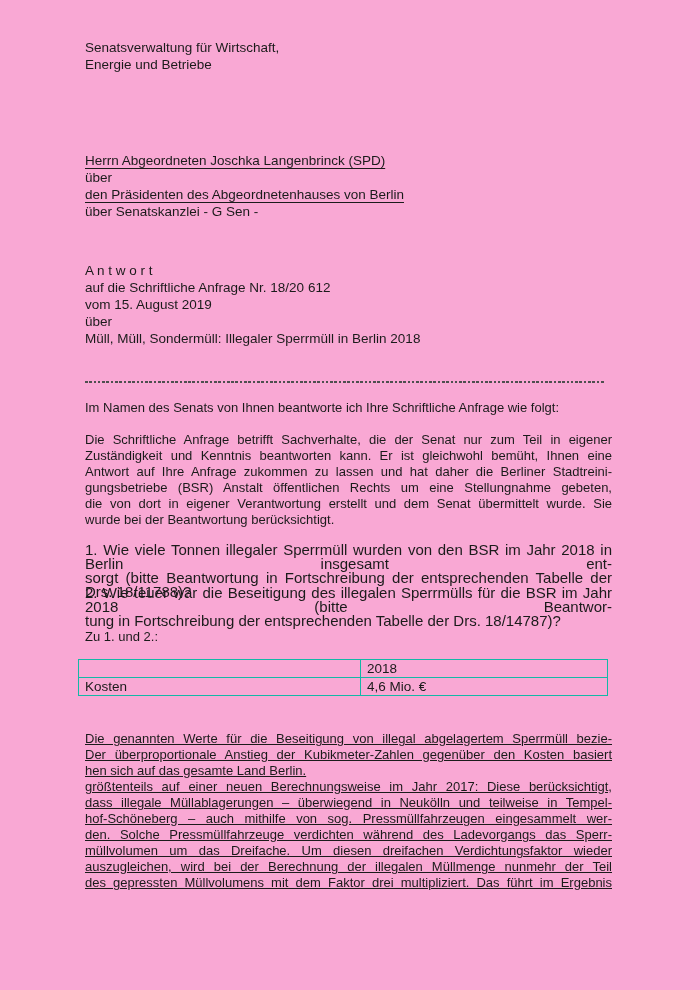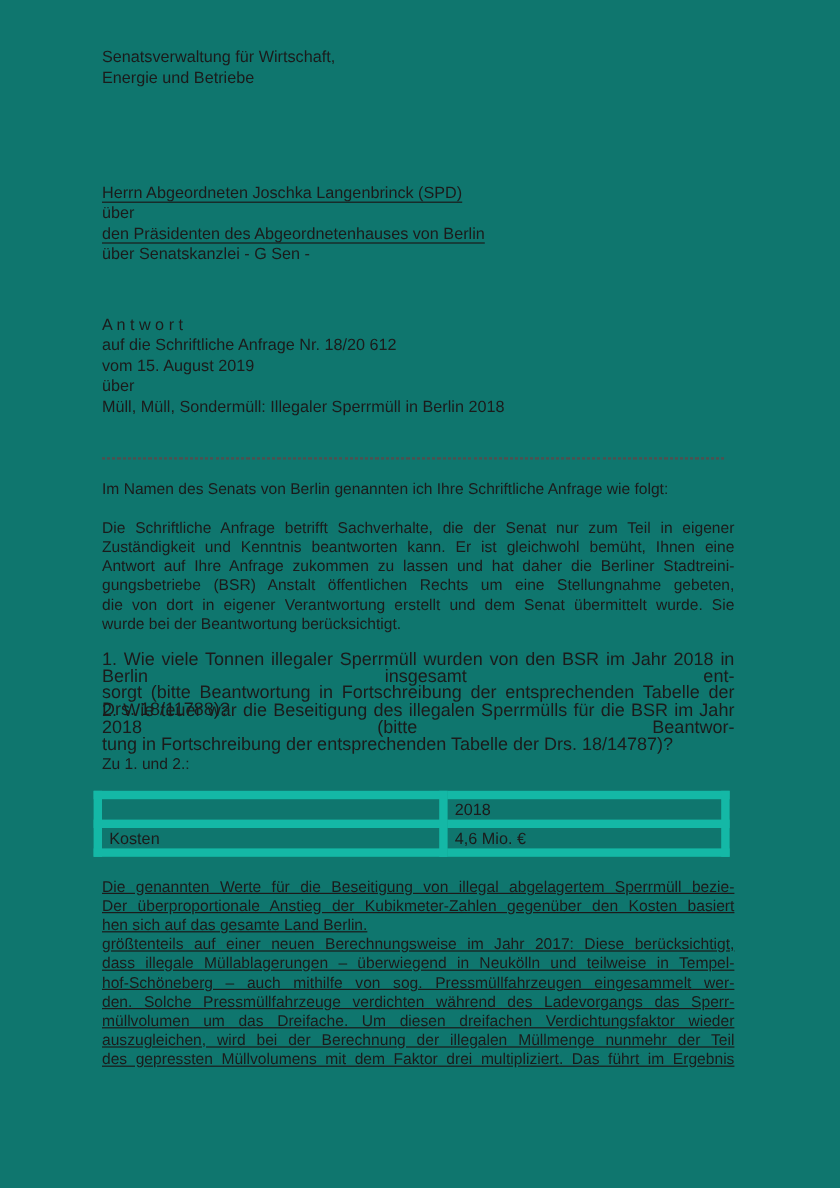--- a/index.html
+++ b/index.html
@@ -1,19 +1,19 @@
 <!DOCTYPE html>
 <html><head>
 <meta charset="utf-8">
 <style>
   html,body{margin:0;padding:0;background:#ffffff;}
   .page{
     position:relative;
     width:700px;height:990px;
-    background:#0f766e;
+    background:#f9a8d4;
     color:#1b1b1b;
     font-family:"Liberation Sans","DejaVu Sans",sans-serif;
     overflow:hidden;
   }
   .blk{position:absolute;left:85px;width:527px;font-size:13.5px;line-height:17px;}
   .body-text{font-size:13px;line-height:16px;}
   .small{font-size:15px;line-height:14px;}
   .ln{white-space:pre;}
   .just .ln{white-space:normal;text-align:justify;text-align-last:justify;}
   .just .ln.nj{text-align-last:left;}
@@ -21,21 +21,21 @@
   .dashline{
     position:absolute;left:85px;top:381px;width:520px;height:2px;
     background:repeating-linear-gradient(to right,#4f4f4f 0 2.6px,transparent 2.6px 4.3px);
   }
   table.tbl{
     position:absolute;left:78px;top:659px;width:530px;
     border-collapse:collapse;table-layout:fixed;
     font-size:13.5px;line-height:15px;color:#1b1b1b;
   }
   table.tbl td{
-    border:7px solid #14b8a6;
+    border:1px solid #14b8a6;
     height:17px;
     padding:0 6px;
     vertical-align:middle;
     overflow:hidden;
   }
   td.c1{width:269px;}
 </style>
 </head>
 <body>
 
@@ -56,21 +56,21 @@
   <div class="blk" style="top:262px;">
       <div class="ln">A n t w o r t</div>
       <div class="ln">auf die Schriftliche Anfrage Nr. 18/20 612</div>
       <div class="ln">vom 15. August 2019</div>
       <div class="ln">über</div>
       <div class="ln">Müll, Müll, Sondermüll: Illegaler Sperrmüll in Berlin 2018</div>
     </div>
 
   <div class="dashline"></div>
 
-  <div class="blk body-text" style="top:400px;">Im Namen des Senats von Berlin genannten ich Ihre Schriftliche Anfrage wie folgt:</div>
+  <div class="blk body-text" style="top:400px;">Im Namen des Senats von Ihnen beantworte ich Ihre Schriftliche Anfrage wie folgt:</div>
 
   <div class="blk body-text just" style="top:432px;">
       <div class="ln">Die Schriftliche Anfrage betrifft Sachverhalte, die der Senat nur zum Teil in eigener</div>
       <div class="ln">Zuständigkeit und Kenntnis beantworten kann. Er ist gleichwohl bemüht, Ihnen eine</div>
       <div class="ln">Antwort auf Ihre Anfrage zukommen zu lassen und hat daher die Berliner Stadtreini-</div>
       <div class="ln">gungsbetriebe (BSR) Anstalt öffentlichen Rechts um eine Stellungnahme gebeten,</div>
       <div class="ln">die von dort in eigener Verantwortung erstellt und dem Senat übermittelt wurde. Sie</div>
       <div class="ln nj">wurde bei der Beantwortung berücksichtigt.</div>
     </div>
 

